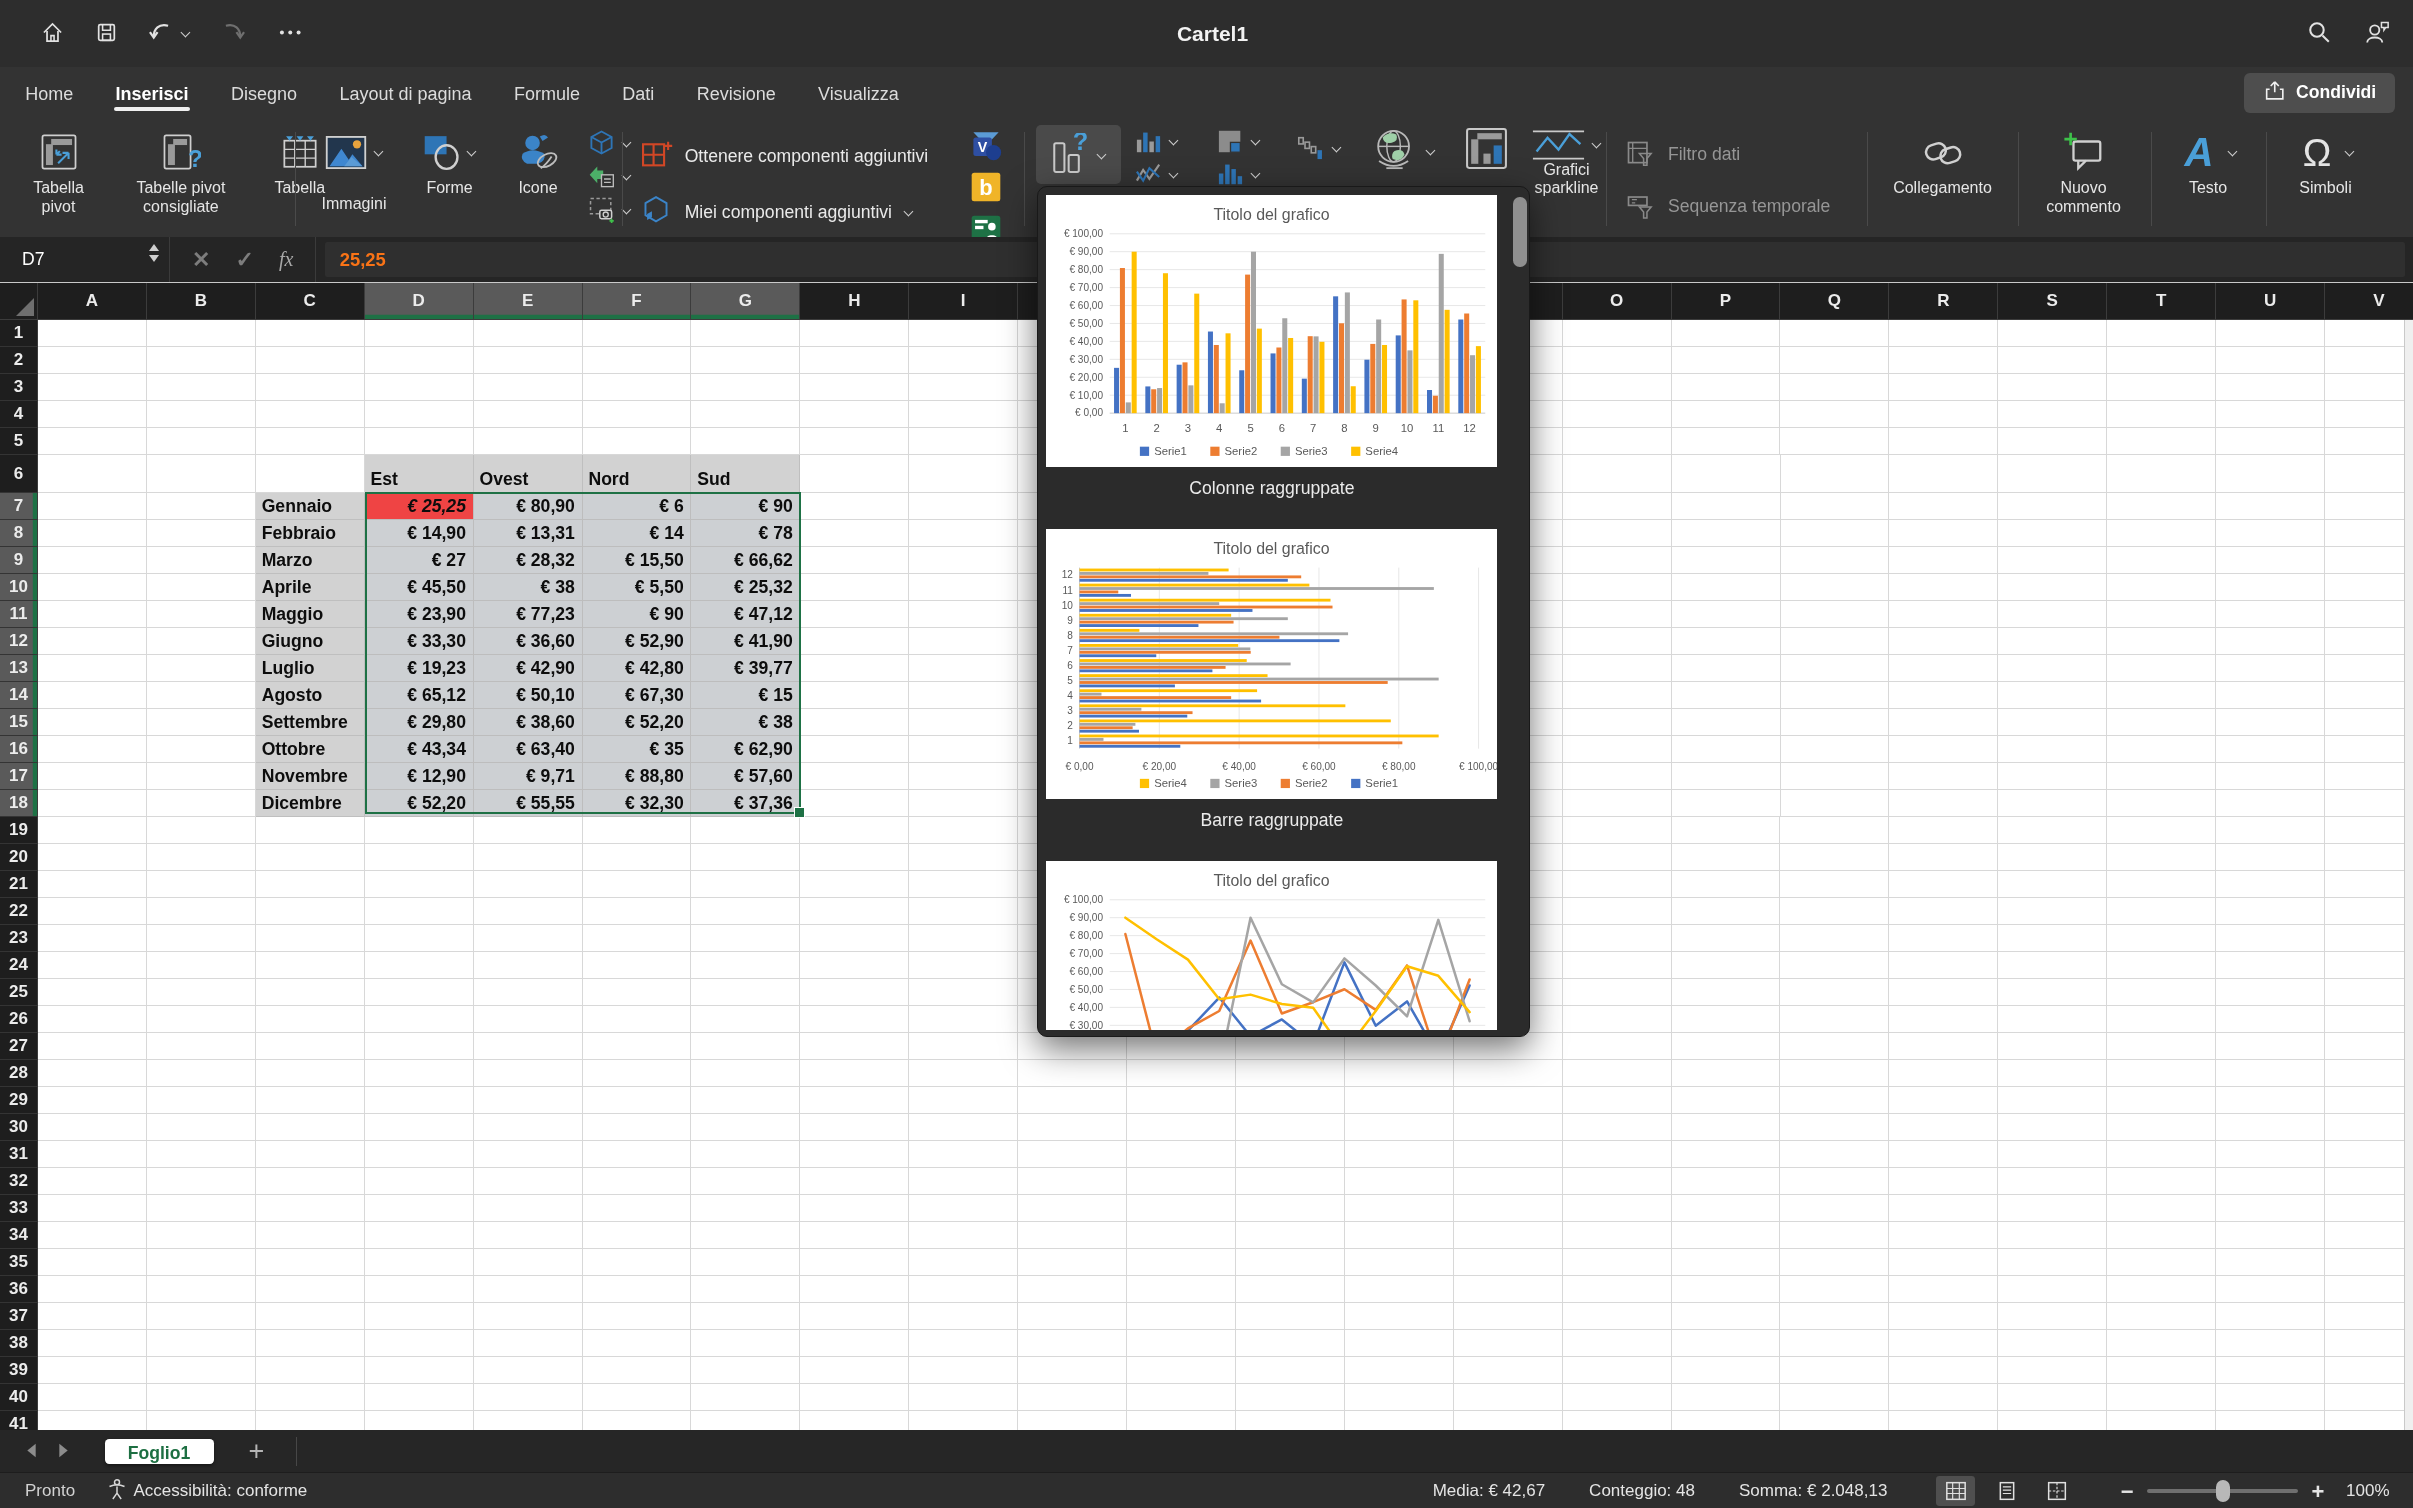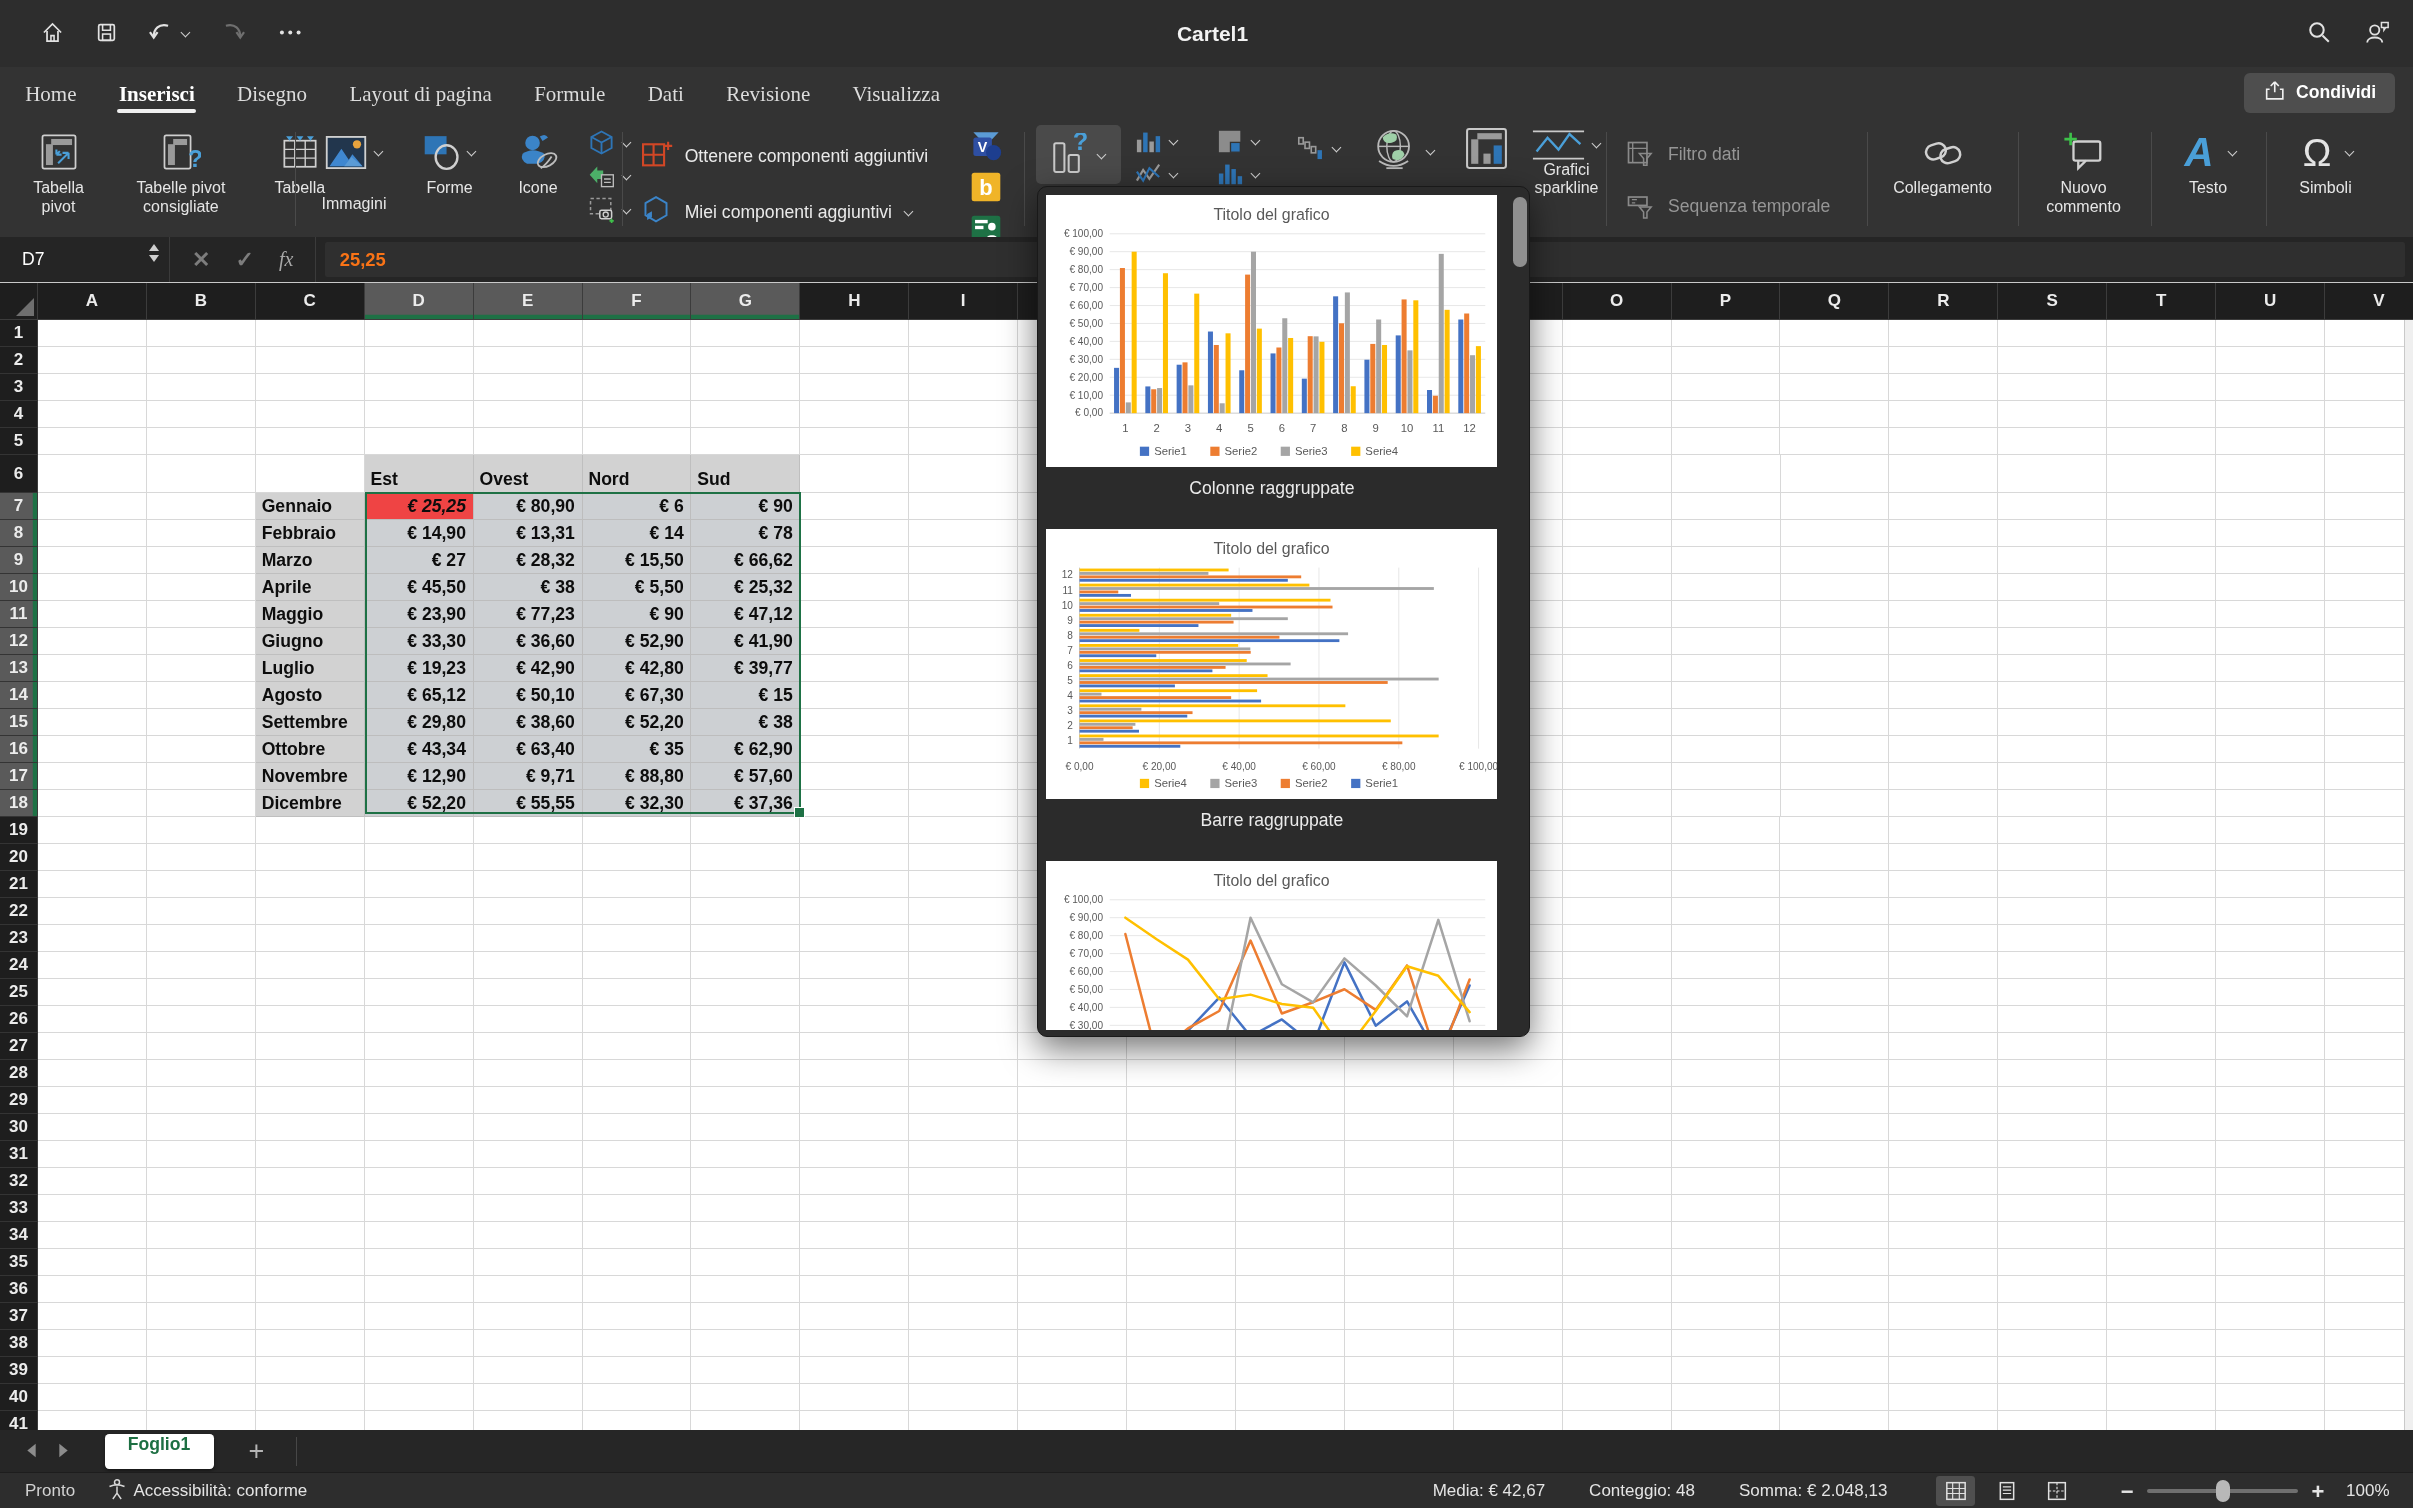--- a/index.html
+++ b/index.html
@@ -6,21 +6,21 @@
     font-family:"Liberation Sans",sans-serif;-webkit-font-smoothing:antialiased;}
   
   #titlebar{position:absolute;left:0;top:0;width:2413px;height:67px;background:#2d2d2d;border-bottom:0.8px solid #242424;}
   #titlebar .tb-icons{position:absolute;left:40px;top:0;height:67px;display:flex;align-items:center;gap:28.5px;}
   #title-text{position:absolute;left:12px;right:0;top:0;height:67px;display:flex;align-items:center;justify-content:center;
     color:#f2f2f2;font-size:21px;font-weight:700;}
   #tb-right{position:absolute;right:22px;top:0;height:67px;display:flex;align-items:center;gap:30px;}
   
   #tabsrow{position:absolute;left:0;top:67px;width:2413px;height:54px;background:#333333;}
   #tabs{position:absolute;left:23.5px;top:0;height:54px;display:flex;align-items:center;gap:39px;}
-  .tab{position:relative;color:#dcdcdc;font-size:21px;padding:11.7px 1.7px;cursor:default;font-family:Liberation Serif, serif;}
+  .tab{position:relative;color:#dcdcdc;font-size:18px;padding:11.7px 1.7px;cursor:default;}
   .tab.active{color:#ffffff;font-weight:700;}
   .tab.active::after{content:"";position:absolute;left:0;right:0;bottom:5px;height:4.2px;border-radius:2.5px;background:#f0f0f0;}
   #share-btn{position:absolute;right:18.4px;top:5.9px;height:40px;background:#4e4e4e;border-radius:5.9px;display:flex;
     align-items:center;gap:10px;padding:0 18.4px;color:#fff;font-size:17.6px;font-weight:700;}
   
   #ribbon{position:absolute;left:0;top:122px;width:2413px;height:116px;background:#333333;border-bottom:0.8px solid #161616;}
   .rg{position:absolute;top:0;height:116px;display:flex;align-items:flex-start;}
   .rdiv{position:absolute;top:10px;height:94px;width:0.8px;background:#4a4a4a;}
   .bigbtn{display:flex;flex-direction:column;align-items:center;padding-top:5.9px;}
   .bigbtn .ic{height:49px;display:flex;align-items:center;justify-content:center;}
@@ -68,21 +68,21 @@
   
   #chart-popup{position:absolute;left:1037px;top:186px;width:493px;height:851px;background:#2b2b2b;border:1.7px solid #191919;
     border-radius:10px;box-sizing:border-box;overflow:hidden;box-shadow:0 11.7px 34px rgba(0,0,0,.55);z-index:60;}
   .chart-card{position:absolute;left:8.4px;width:451px;background:#ffffff;overflow:hidden;}
   .chart-caption{position:absolute;left:8.4px;width:451px;height:27px;color:#ebebeb;font-size:17.6px;display:flex;align-items:center;justify-content:center;}
   #popup-scroll{position:absolute;right:2.5px;top:8.4px;width:13.4px;height:835px;}
   #popup-thumb{position:absolute;left:0;top:1.7px;width:13.4px;height:70px;border-radius:6.7px;background:#8f8f8f;}
   
   #sheetbar{position:absolute;left:0;top:1430px;width:2413px;height:43px;background:#262626;display:flex;align-items:center;}
   .sheet-arrow{margin-left:23.5px;}
-  #sheet-tab{margin-left:34px;width:109px;height:35px;background:#ffffff;border-radius:4.2px;display:flex;align-items:flex-start;justify-content:center;
+  #sheet-tab{margin-left:34px;width:109px;height:25px;background:#ffffff;border-radius:4.2px;display:flex;align-items:flex-end;justify-content:center;
     color:#1d6f42;font-size:17.6px;font-weight:700;box-shadow:0 1.7px 3.4px rgba(0,0,0,.4);}
   #add-sheet{margin-left:35px;color:#b5b5b5;font-size:27px;font-weight:400;}
   #sheet-div{margin-left:32px;width:0.8px;height:28.5px;background:#474747;}
   
   #statusbar{position:absolute;left:0;top:1472px;width:2413px;height:36px;background:#2d2d2d;border-top:0.8px solid #1d1d1d;
     display:flex;align-items:center;color:#e4e4e4;font-size:17px;}
   #status-left{display:flex;align-items:center;gap:11.7px;margin-left:25px;}
   #status-right{margin-left:auto;display:flex;align-items:center;gap:44px;margin-right:23.5px;}
   .viewbtns{display:flex;align-items:center;gap:11.7px;margin-left:5px;}
   .viewbtn{width:39px;height:30px;display:flex;align-items:center;justify-content:center;border-radius:3.4px;}

